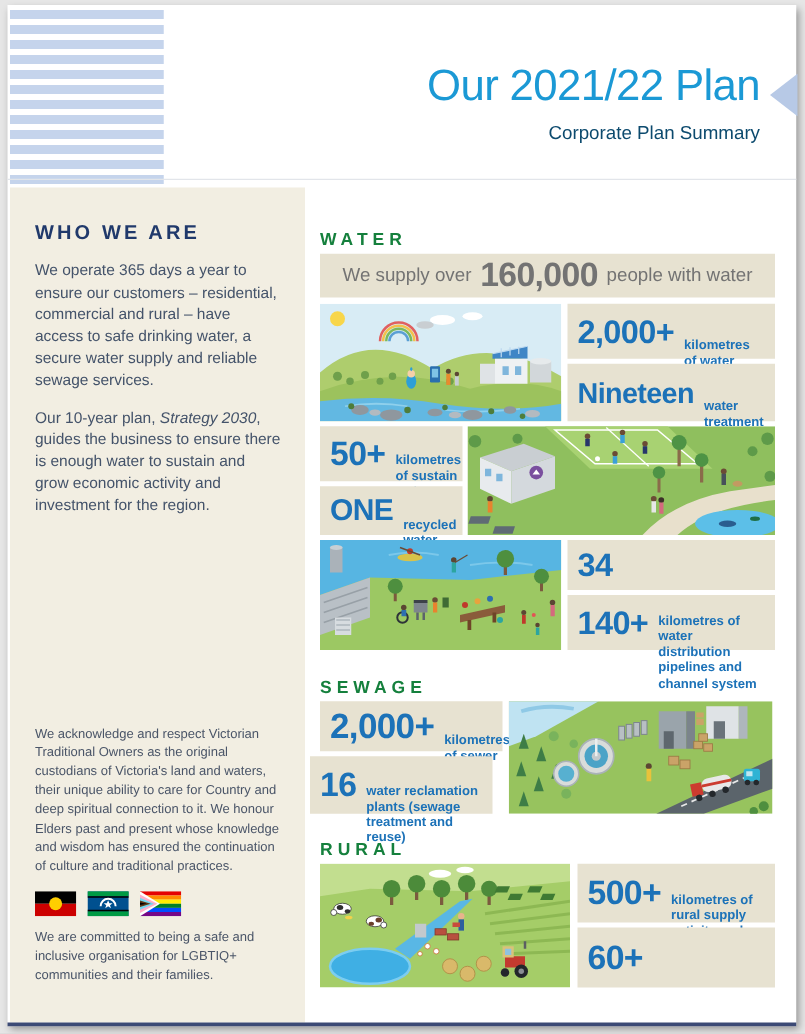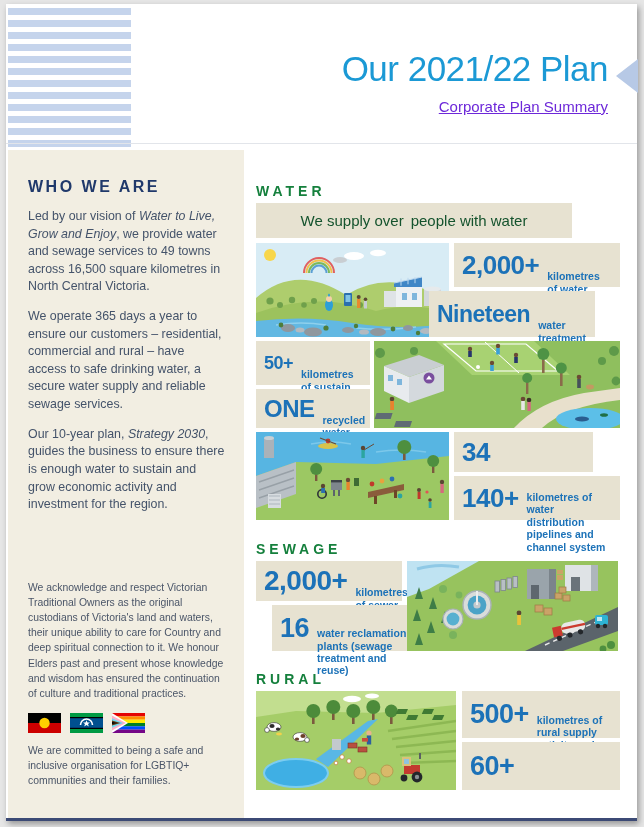--- a/index.html
+++ b/index.html
@@ -4,39 +4,39 @@
 <style>
   html,body{margin:0;padding:0;background:#cfcfcf;font-family:"Liberation Sans",sans-serif;}
   .canvas{position:relative;width:644px;height:827px;background:#e6e6e6;overflow:hidden;}
   .page{position:absolute;left:6px;top:4px;width:631px;height:817px;background:#ffffff;
         box-shadow:2px 3px 6px rgba(0,0,0,.35);}
   
   .stripes{position:absolute;left:8px;top:8px;width:123px;height:146px;
            background:repeating-linear-gradient(180deg,#c5d4ec 0 7px,#ffffff 7px 12px);}
   .header-text{position:absolute;top:50px;right:36px;text-align:right;}
   .title{font-size:35px;letter-spacing:-.5px;color:#1b99d5;font-weight:400;line-height:1.1;}
-  .subtitle{font-size:15px;color:#6d28d9;margin-top:9px;font-weight:400;text-decoration:underline;}
+  .subtitle{font-size:15px;color:#0c4a6e;margin-top:9px;font-weight:400;}
   .chevron{position:absolute;left:616px;top:59px;width:0;height:0;
            border-top:17px solid transparent;border-bottom:17px solid transparent;
            border-right:22px solid #b7c9e6;}
   .header-divider{position:absolute;left:6px;top:143px;width:631px;height:1px;background:#e2e5ea;}
   
   .sidebar{position:absolute;left:8px;top:150px;width:236px;height:668px;background:#f2eee2;
            box-sizing:border-box;padding:28px 18px 20px 20px;display:flex;flex-direction:column;justify-content:space-between;}
   .sidebar h2{margin:0 0 12px 0;font-size:16px;letter-spacing:2.5px;color:#20396b;font-weight:700;}
   .sidebar p{margin:0 0 12px 0;font-size:12.4px;line-height:1.42;color:#44536a;font-weight:400;}
   .sidebar p em{font-style:italic;}
   .spacer{flex:1;}
   .sidebar p.small{font-size:10.4px;line-height:1.45;color:#4a5568;margin:0 0 10px 0;}
   .flags{display:flex;gap:9px;margin:2px 0 10px 0;}
   .flags svg{display:block;}
   
   .sec-head{position:absolute;font-size:14px;font-weight:700;letter-spacing:4px;color:#15803d;}
-  .banner{position:absolute;left:256px;top:203px;width:316px;height:35px;background:#e7e2d1;
-          display:flex;align-items:center;justify-content:center;gap:7px;color:#14532d;}
+  .banner{position:absolute;left:256px;top:203px;width:364px;height:35px;background:#e7e2d1;
+          display:flex;align-items:center;justify-content:center;gap:7px;color:#737373;}
   .banner .b-txt{font-size:15px;font-weight:400;}
   .banner .b-num{font-size:27px;font-weight:700;letter-spacing:-.5px;}
   .stat{position:absolute;background:#e7e2d1;display:flex;align-items:center;gap:8px;
         box-sizing:border-box;padding:2px 8px;}
   .stat .val{color:#1c72b8;font-weight:700;letter-spacing:-.5px;white-space:nowrap;}
   .stat .lbl{color:#1c72b8;font-weight:700;font-size:10.5px;line-height:1.18;margin-top:48px;}
   .illo{position:absolute;display:block;}
   .bottom-line{position:absolute;left:6px;top:818px;width:631px;height:3px;background:#3c4a75;}
 </style>
 </head>
@@ -48,21 +48,20 @@
   <div class="stripes"></div>
   <div class="header-text">
     <div class="title">Our 2021/22 Plan</div>
     <div class="subtitle">Corporate Plan Summary</div>
   </div>
   <div class="chevron"></div>
   <div class="header-divider"></div>
 
   <aside class="sidebar">
     <h2>WHO WE ARE</h2>
-    <p><span>Led by our vision of </span><em>Water to Live, Grow and Enjoy</em><span>, we provide water and sewage services to 49 towns across 16,500 square kilometres in North Central Victoria.</span></p>
     <p>We operate 365 days a year to ensure our customers – residential, commercial and rural – have access to safe drinking water, a secure water supply and reliable sewage services.</p>
     <p><span>Our 10-year plan, </span><em>Strategy 2030</em><span>, guides the business to ensure there is enough water to sustain and grow economic activity and investment for the region.</span></p>
     <div class="spacer"></div>
     <p class="small">We acknowledge and respect Victorian Traditional Owners as the original custodians of Victoria's land and waters, their unique ability to care for Country and deep spiritual connection to it. We honour Elders past and present whose knowledge and wisdom has ensured the continuation of culture and traditional practices.</p>
     <div class="flags">
       <svg width="33" height="20" viewBox="0 0 33 20">
         <rect width="33" height="10" fill="#000000"></rect>
           <rect y="10" width="33" height="10" fill="#cc0000"></rect>
         <circle cx="16.5" cy="10" r="5.2" fill="#ffce00"></circle>
       </svg>
@@ -88,20 +87,21 @@
         <polygon points="0,7.4 8.6,10 0,12.6" fill="#613915"></polygon>
         <polygon points="0,9 5.4,10 0,11" fill="#000000"></polygon>
       </svg>
     </div>
     <p class="small">We are committed to being a safe and inclusive organisation for LGBTIQ+ communities and their families.</p>
   </aside>
 
   <div class="sec-head" style="left:256px;top:183px;">WATER</div>
   <div class="banner">
     <span class="b-txt">We supply over</span>
+    <span class="b-num">160,000</span>
     <span class="b-txt">people with water</span>
   </div>
 
   <svg class="illo" style="left:256px;top:243px;" width="193" height="94" viewBox="0 0 193 94">
     <rect width="193" height="94" fill="#d8ecf5"></rect>
     <circle cx="14" cy="12" r="6" fill="#f8d64a"></circle>
     <ellipse cx="98" cy="13" rx="10" ry="4" fill="#ffffff"></ellipse>
       <ellipse cx="122" cy="10" rx="8" ry="3.2" fill="#ffffff"></ellipse>
     <path d="M0,94 L0,55 Q40,20 90,52 Q135,24 193,58 L193,94 Z" fill="#aecd6d"></path>
     <path d="M48,30 A15,15 0 0 1 78,30" fill="none" stroke="#e06060" stroke-width="2"></path>
@@ -155,26 +155,26 @@
     <rect x="101" y="56" width="3.4" height="9" fill="#e88a2e"></rect>
       <circle cx="102.7" cy="54" r="2" fill="#5b4633"></circle>
     <rect x="108" y="58" width="3" height="7.5" fill="#c7cdd2"></rect>
       <circle cx="109.5" cy="56.2" r="1.8" fill="#5b4633"></circle>
   </svg>
 
   <div class="stat" style="left:454px;top:243px;width:166px;height:44px;">
     <span class="val" style="font-size:26px;">2,000+</span>
     <span class="lbl" style="max-width:82px;">kilometres of water mains</span>
   </div>
-  <div class="stat" style="left:429px;top:291px;width:166px;height:46px;">
+  <div class="stat" style="left:454px;top:291px;width:166px;height:46px;">
     <span class="val" style="font-size:23px;">Nineteen</span>
     <span class="lbl" style="max-width:58px;">water treatment plants</span>
   </div>
   <div class="stat" style="left:256px;top:341px;width:114px;height:44px;">
-    <span class="val" style="font-size:18px;">50+</span>
+    <span class="val" style="font-size:27px;">50+</span>
     <span class="lbl" style="max-width:62px;">kilometres of sustain water pipes</span>
   </div>
   <div class="stat" style="left:256px;top:389px;width:114px;height:39px;">
     <span class="val" style="font-size:24px;">ONE</span>
     <span class="lbl" style="max-width:50px;">recycled water factory</span>
   </div>
 
   <svg class="illo" style="left:374px;top:341px;" width="246" height="87" viewBox="0 0 246 87">
     <rect width="246" height="87" fill="#8fbf5e"></rect>
     <polygon points="62,0 160,0 196,34 98,34" fill="#a8d272"></polygon>
@@ -276,34 +276,34 @@
     <circle cx="163" cy="58" r="2" fill="#5b4633"></circle>
       <rect x="161.6" y="60" width="3" height="7" fill="#c0392b"></rect>
     <circle cx="174" cy="68" r="1.8" fill="#5b4633"></circle>
       <rect x="172.7" y="70" width="2.8" height="6" fill="#2ca5a0"></rect>
     <circle cx="186" cy="50" r="2.2" fill="#5b4633"></circle>
       <rect x="184.4" y="52" width="3.4" height="9" fill="#d46a7e"></rect>
     <rect x="98" y="46" width="5" height="8" fill="#3f6b34"></rect>
     <circle cx="171" cy="60" r="1.6" fill="#e25555"></circle>
   </svg>
 
-  <div class="stat" style="left:454px;top:432px;width:139px;height:40px;">
+  <div class="stat" style="left:454px;top:432px;width:166px;height:40px;">
     <span class="val" style="font-size:26px;">34</span>
   </div>
   <div class="stat" style="left:454px;top:476px;width:166px;height:44px;">
     <span class="val" style="font-size:26px;">140+</span>
     <span class="lbl" style="max-width:110px;">kilometres of water distribution pipelines and channel system</span>
   </div>
 
   <div class="sec-head" style="left:256px;top:541px;">SEWAGE</div>
   <div class="stat" style="left:256px;top:561px;width:146px;height:40px;">
     <span class="val" style="font-size:28px;">2,000+</span>
     <span class="lbl" style="max-width:78px;">kilometres of sewer mains</span>
   </div>
-  <div class="stat" style="left:272px;top:605px;width:146px;height:46px;justify-content:flex-end;">
+  <div class="stat" style="left:248px;top:605px;width:146px;height:46px;justify-content:flex-end;">
     <span class="val" style="font-size:27px;">16</span>
     <span class="lbl" style="max-width:105px;">water reclamation plants (sewage treatment and reuse)</span>
   </div>
 
   <svg class="illo" style="left:407px;top:561px;" width="211" height="90" viewBox="0 0 211 90">
     <rect width="211" height="90" fill="#97c35e"></rect>
     <polygon points="0,0 72,0 22,28 0,36" fill="#bfe3f2"></polygon>
     <path d="M10,8 Q30,2 52,6" stroke="#8fc9e6" stroke-width="3" fill="none"></path>
     <g fill="#3e7d46">
       <polygon points="12,26 16,38 8,38"></polygon>

